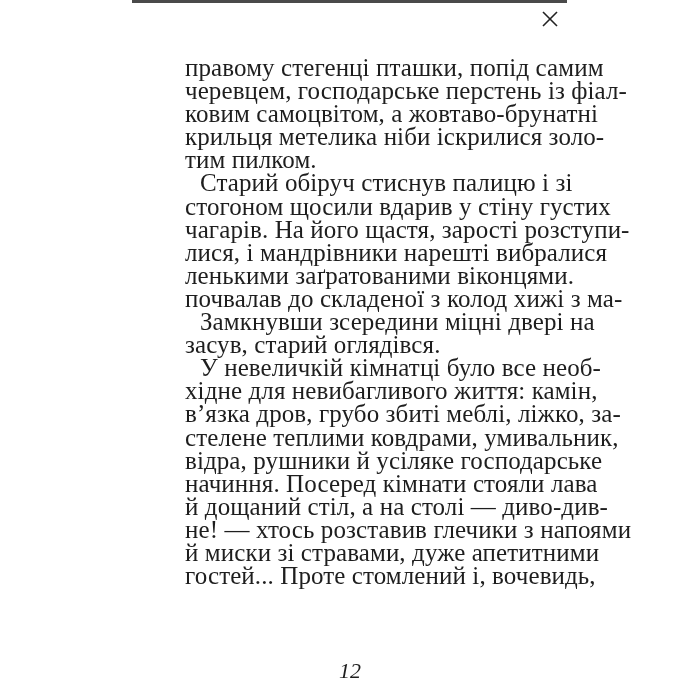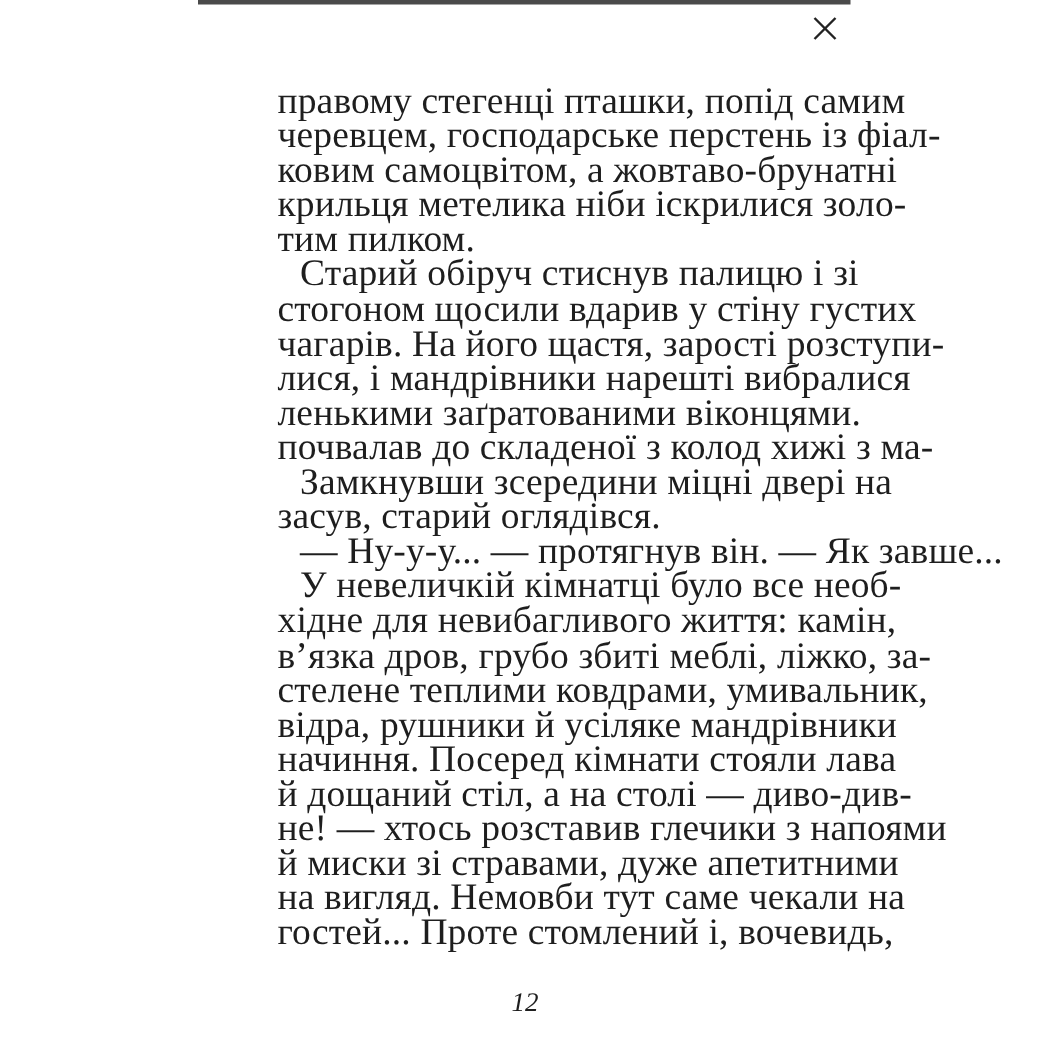--- a/index.html
+++ b/index.html
@@ -59,21 +59,21 @@
       padding-left: 15px;
     }
     .page-number {
       position: absolute;
       left: 0;
       top: 658px;
       width: 700px;
       text-align: center;
       font-family: "Liberation Serif", "DejaVu Serif", serif;
       font-style: italic;
-      font-size: 18px;
+      font-size: 22px;
       color: #1e1e1e;
     }
   </style>
 </head>
 <body>
 
 <div class="top-bar"></div>
 
 <div class="close-btn" title="Close">
   <svg viewBox="0 0 20 20">
@@ -89,27 +89,25 @@
     <div class="line">крильця метелика ніби іскрилися золо-</div>
     <div class="line last">тим пилком.</div>
     <div class="line indent">Старий обіруч стиснув палицю і зі</div>
     <div class="line">стогоном щосили вдарив у стіну густих</div>
     <div class="line">чагарів. На його щастя, зарості розступи-</div>
     <div class="line">лися, і мандрівники нарешті вибралися</div>
     <div class="line last">ленькими заґратованими віконцями.</div>
     <div class="line">почвалав до складеної з колод хижі з ма-</div>
     <div class="line indent">Замкнувши зсередини міцні двері на</div>
     <div class="line last">засув, старий оглядівся.</div>
-    <div class="line indent">— Ну-у-у... — протягнув він. — Як завше...</div>
     <div class="line indent">У невеличкій кімнатці було все необ-</div>
     <div class="line">хідне для невибагливого життя: камін,</div>
     <div class="line">в’язка дров, грубо збиті меблі, ліжко, за-</div>
     <div class="line">стелене теплими ковдрами, умивальник,</div>
-    <div class="line">відра, рушники й усіляке мандрівники</div>
+    <div class="line">відра, рушники й усіляке господарське</div>
     <div class="line">начиння. Посеред кімнати стояли лава</div>
     <div class="line">й дощаний стіл, а на столі — диво-див-</div>
     <div class="line">не! — хтось розставив глечики з напоями</div>
     <div class="line">й миски зі стравами, дуже апетитними</div>
-    <div class="line">на вигляд. Немовби тут саме чекали на</div>
     <div class="line">гостей... Проте стомлений і, вочевидь,</div>
   </div>
 
 <div class="page-number">12</div>
 
 </body></html>

